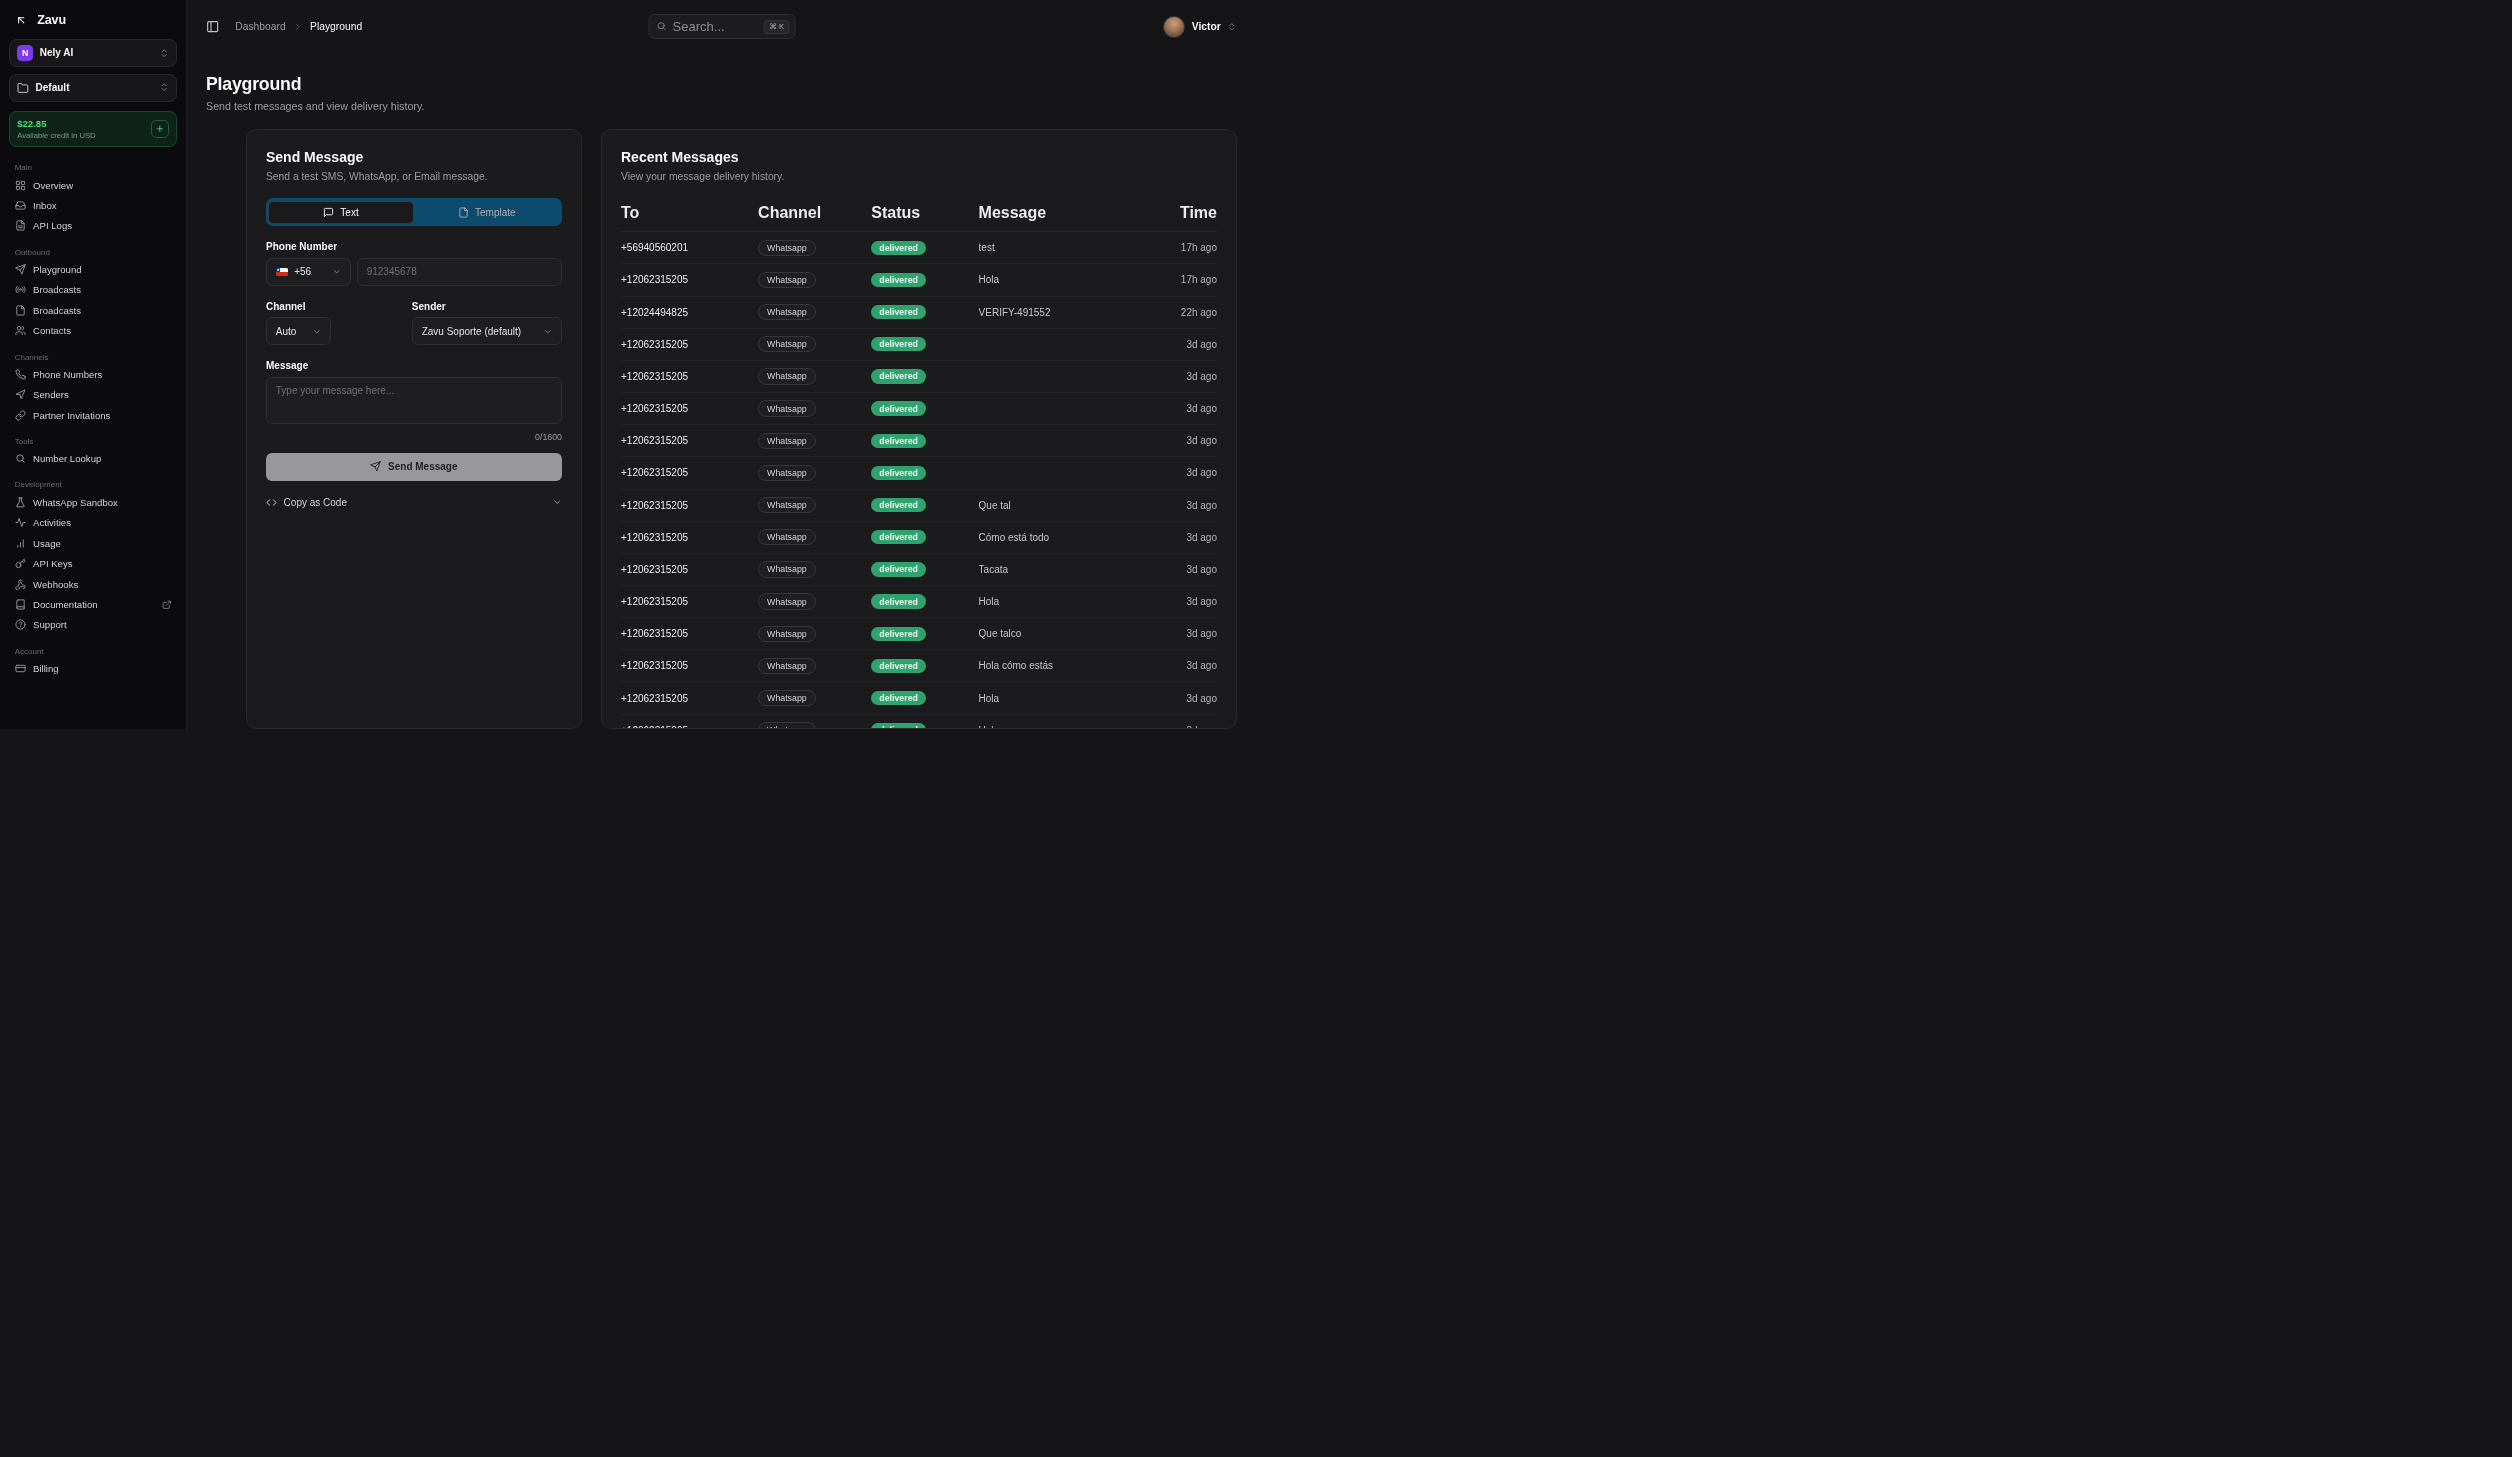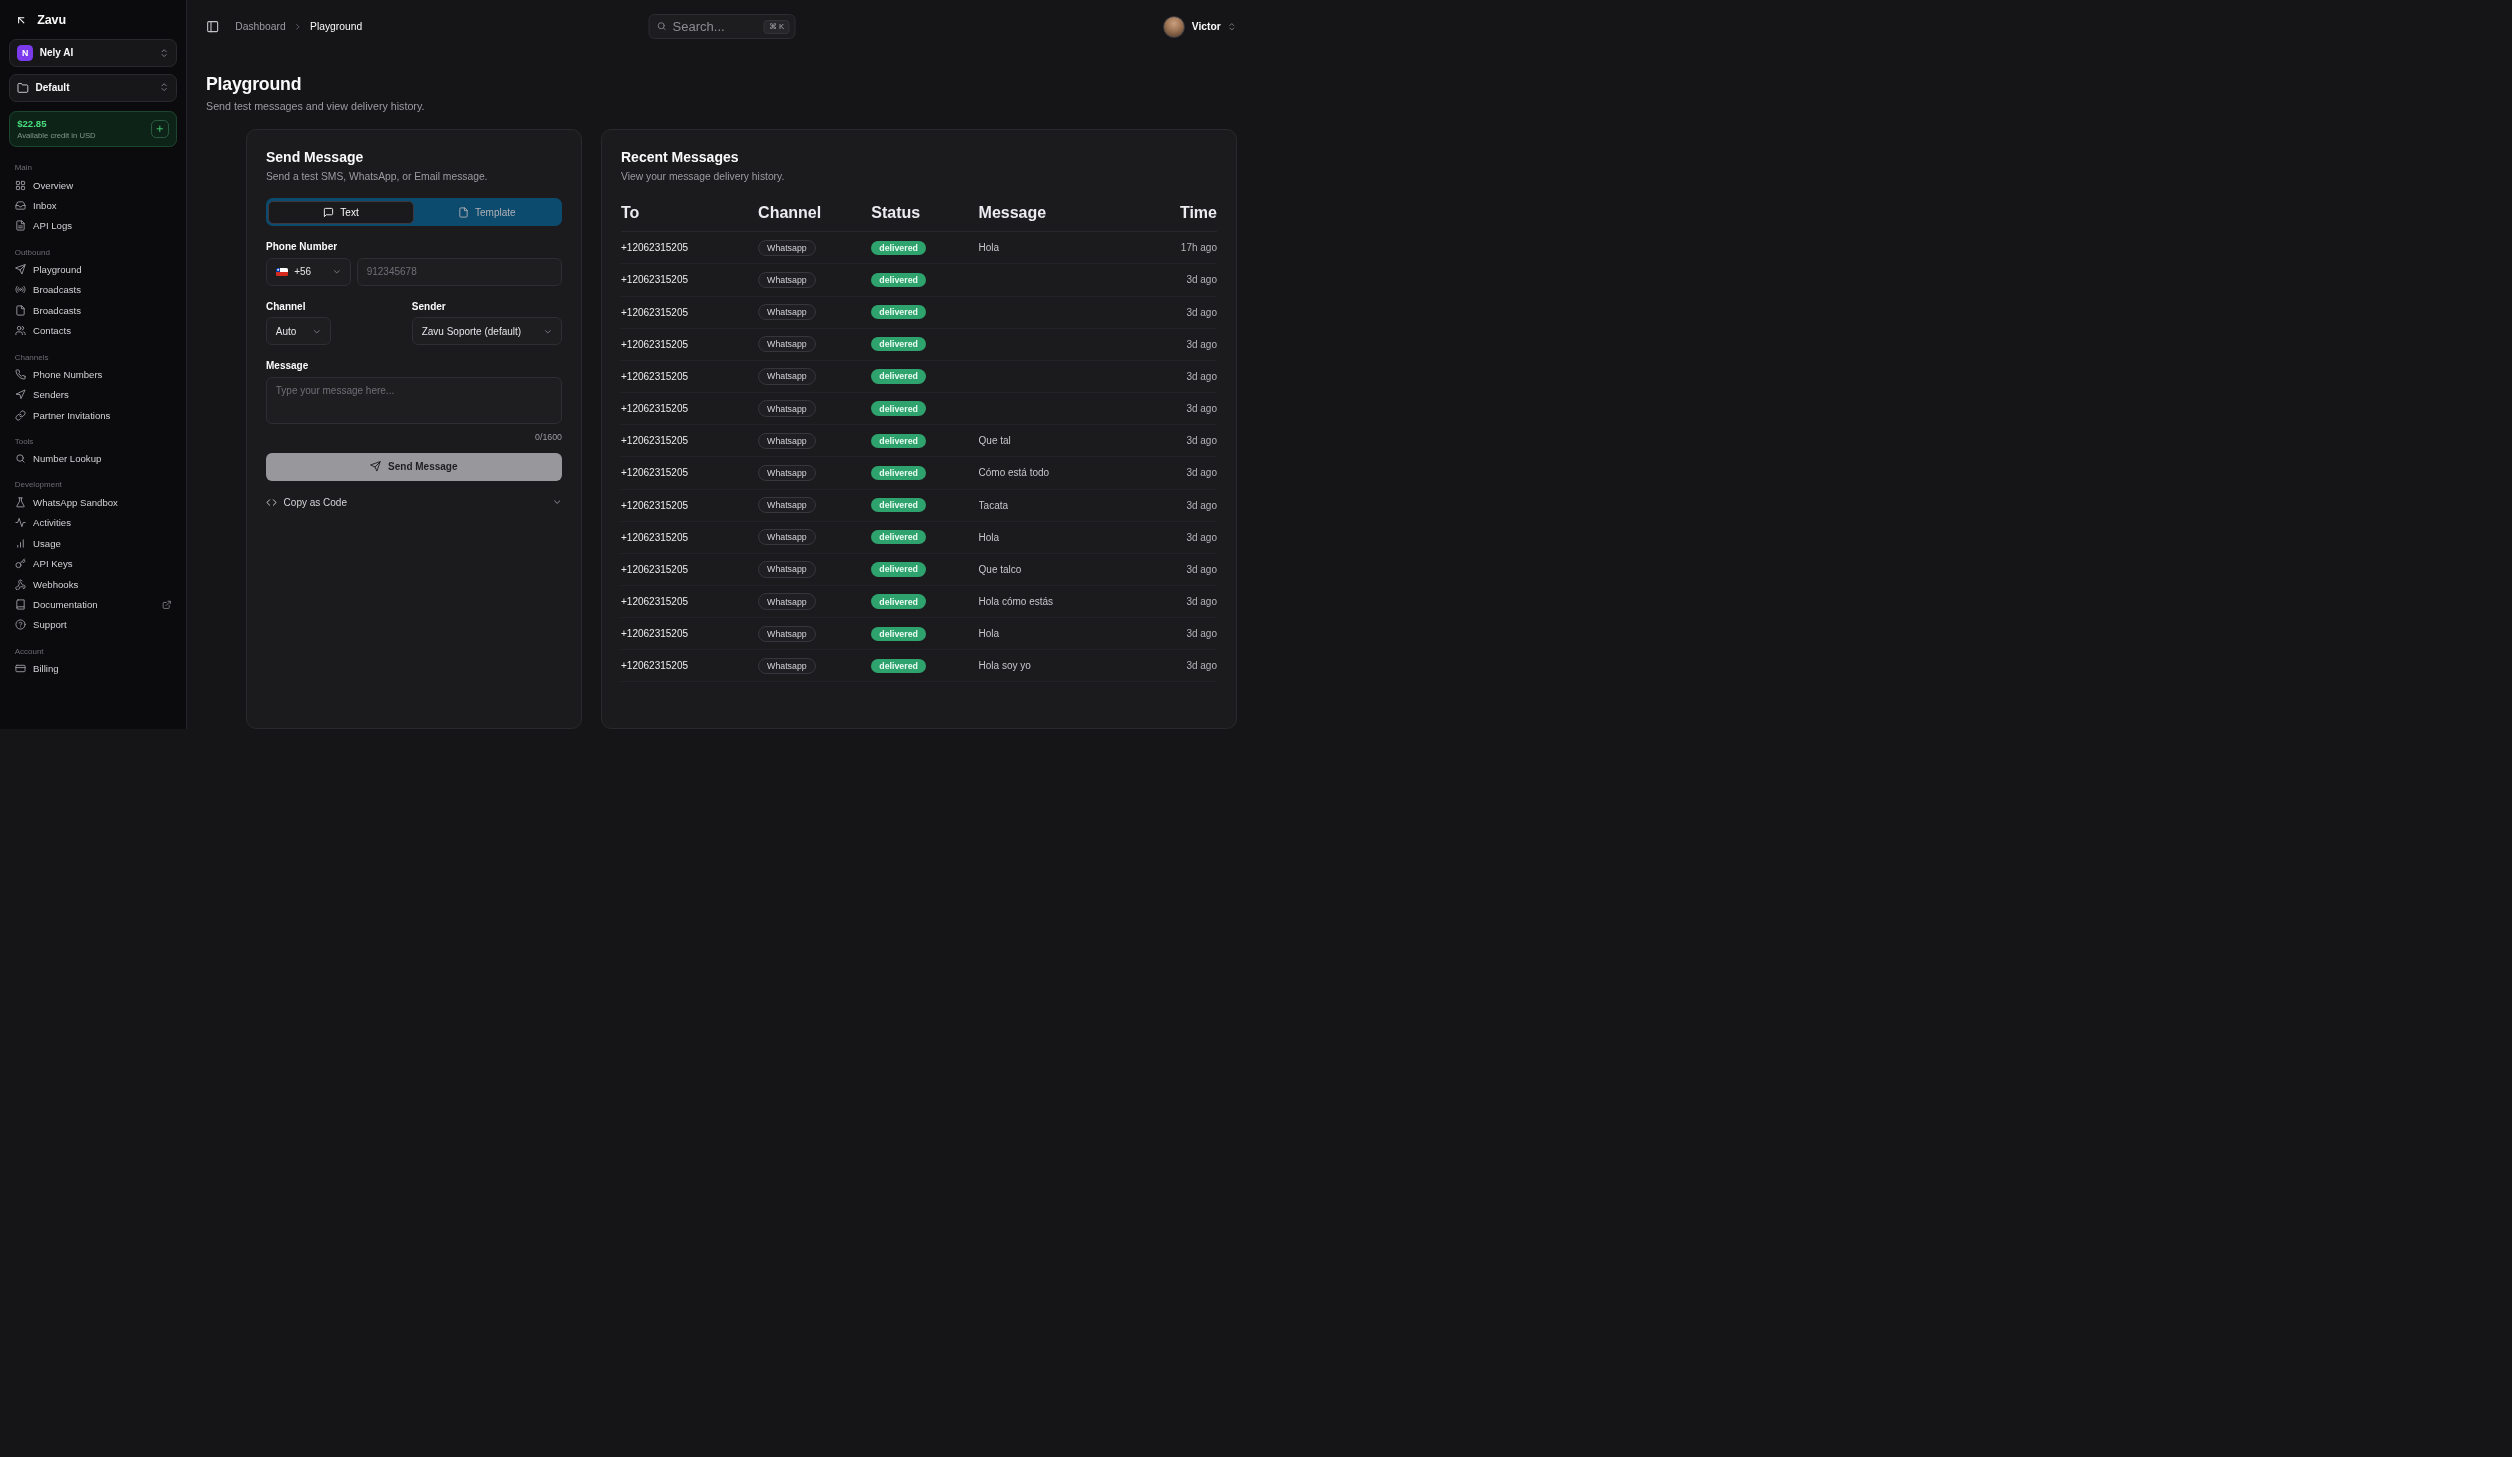--- a/index.html
+++ b/index.html
@@ -543,25 +543,39 @@
             <tr id="table-head">
               <th class="">To</th>
               <th class="">Channel</th>
               <th class="">Status</th>
               <th class="">Message</th>
               <th class="right">Time</th>
             </tr>
           </thead>
         <tbody id="table-body">
             <tr>
+              <td class="to">+56940560201</td>
+              <td><span class="badge channel">Whatsapp</span></td>
+              <td><span class="badge status">delivered</span></td>
+              <td class="msg">test</td>
+              <td class="time right">17h ago</td>
+            </tr>
+            <tr>
               <td class="to">+12062315205</td>
               <td><span class="badge channel">Whatsapp</span></td>
               <td><span class="badge status">delivered</span></td>
               <td class="msg">Hola</td>
               <td class="time right">17h ago</td>
+            </tr>
+            <tr>
+              <td class="to">+12024494825</td>
+              <td><span class="badge channel">Whatsapp</span></td>
+              <td><span class="badge status">delivered</span></td>
+              <td class="msg">VERIFY-491552</td>
+              <td class="time right">22h ago</td>
             </tr>
             <tr>
               <td class="to">+12062315205</td>
               <td><span class="badge channel">Whatsapp</span></td>
               <td><span class="badge status">delivered</span></td>
               <td class="msg"></td>
               <td class="time right">3d ago</td>
             </tr>
             <tr>
               <td class="to">+12062315205</td>

